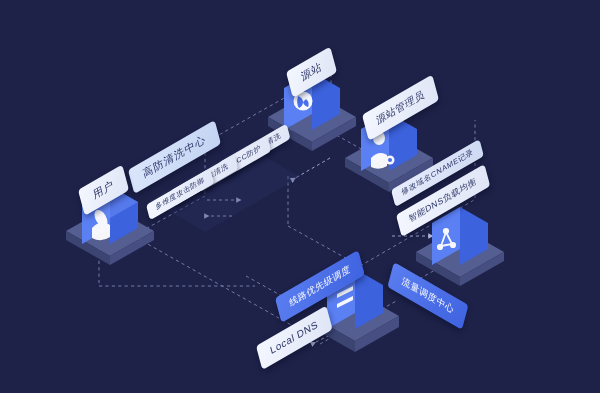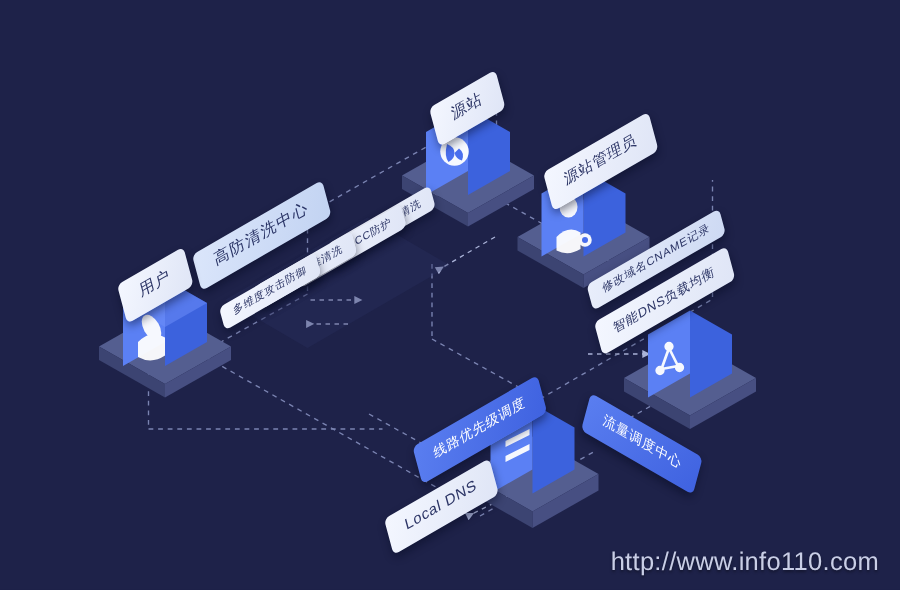--- a/index.html
+++ b/index.html
@@ -229,15 +229,14 @@
   <div class="plate light" style="left:391px; top:190px; transform: rotate(-30deg) skewX(-15deg) scaleY(0.9); font-size:8px; padding:5px 10px 6px 10px; background:linear-gradient(120deg,#e9eefb 0%,#cdd9f3 100%);">修改域名CNAME记录</div>
 
   <div class="plate light" style="left:396px; top:215px; transform: rotate(-30deg) skewX(-15deg) scaleY(0.92); font-size:9px; padding:7px 12px 8px 12px;">智能DNS负载均衡</div>
 
   <div class="plate blue" style="left:275px; top:298px; transform: rotate(-30deg) skewX(-15deg) scaleY(0.92); font-size:9.5px; padding:8px 13px 9px 13px;">线路优先级调度</div>
 
   <div class="plate blue" style="left:394px; top:262px; transform: rotate(30deg) skewX(15deg) scaleY(0.92); font-size:9.5px; padding:8px 13px 9px 13px;">流量调度中心</div>
 
   <div class="plate light" style="left:256px; top:346px; transform: rotate(-30deg) skewX(-15deg) scaleY(0.92); font-size:10.5px; padding:7px 13px 8px 13px;">Local DNS</div>
 
-  <div class="watermark">http://www.info110.com</div>
 
 </div>
 
 </body></html>

